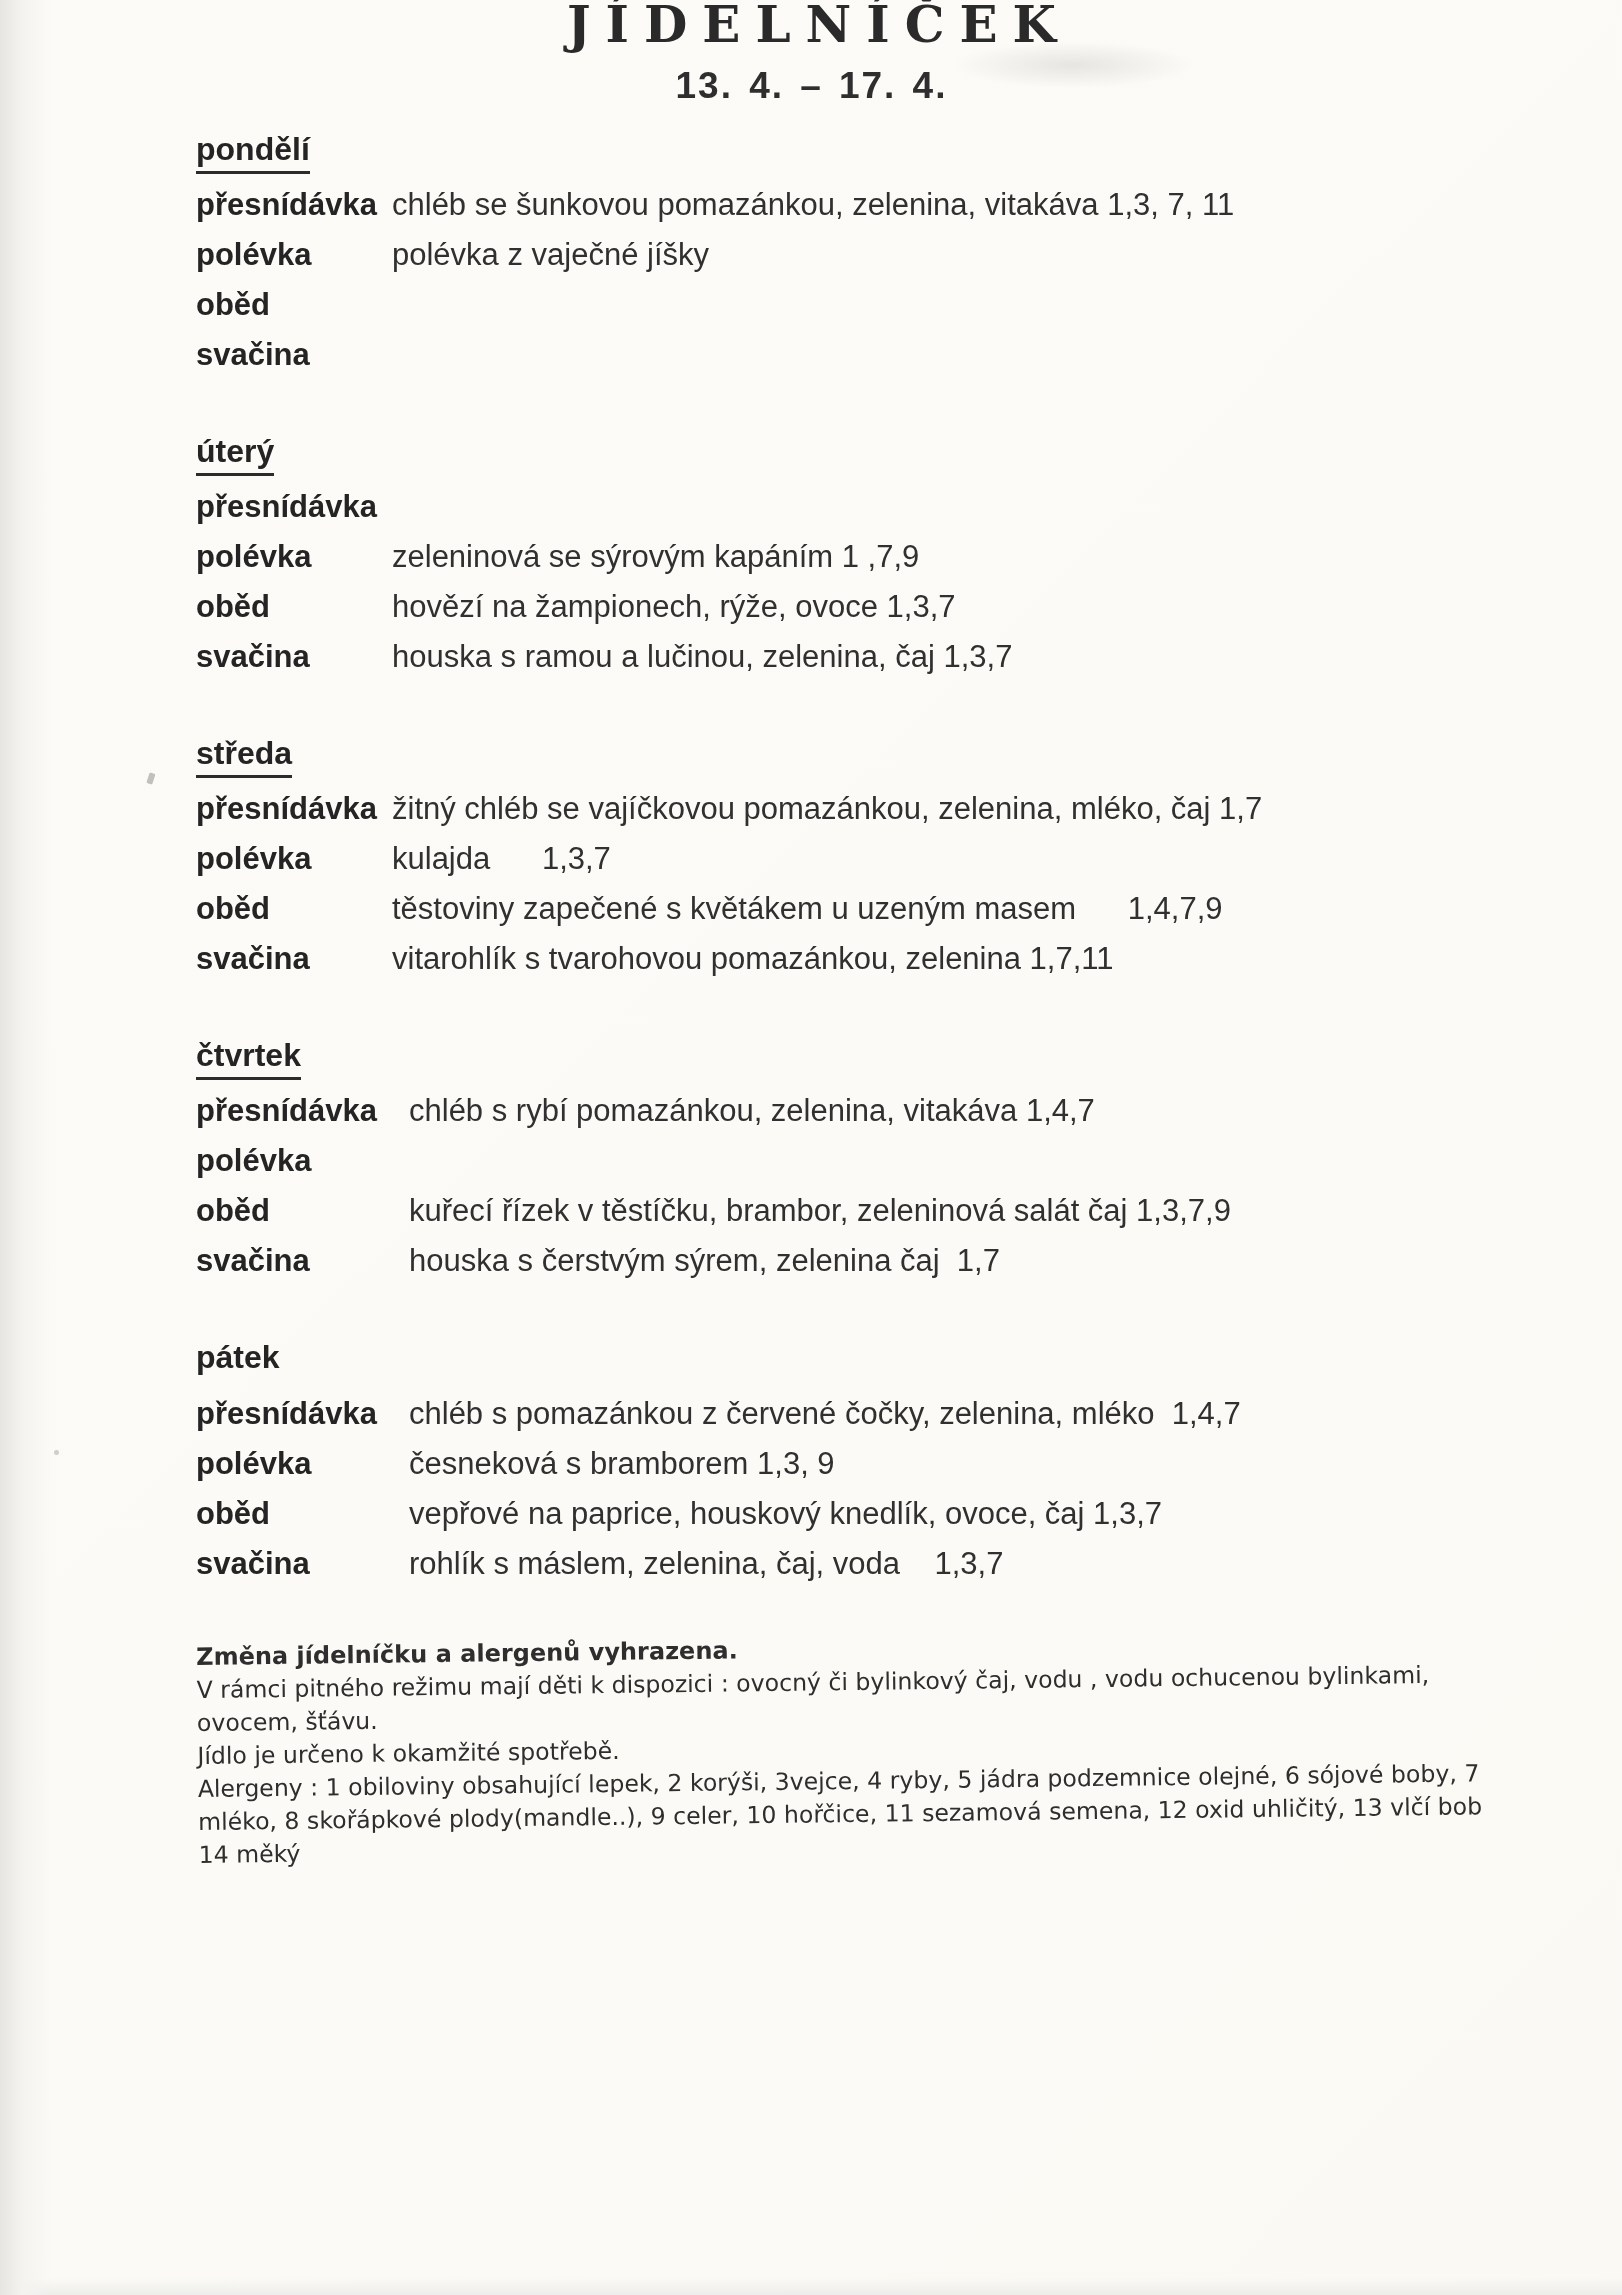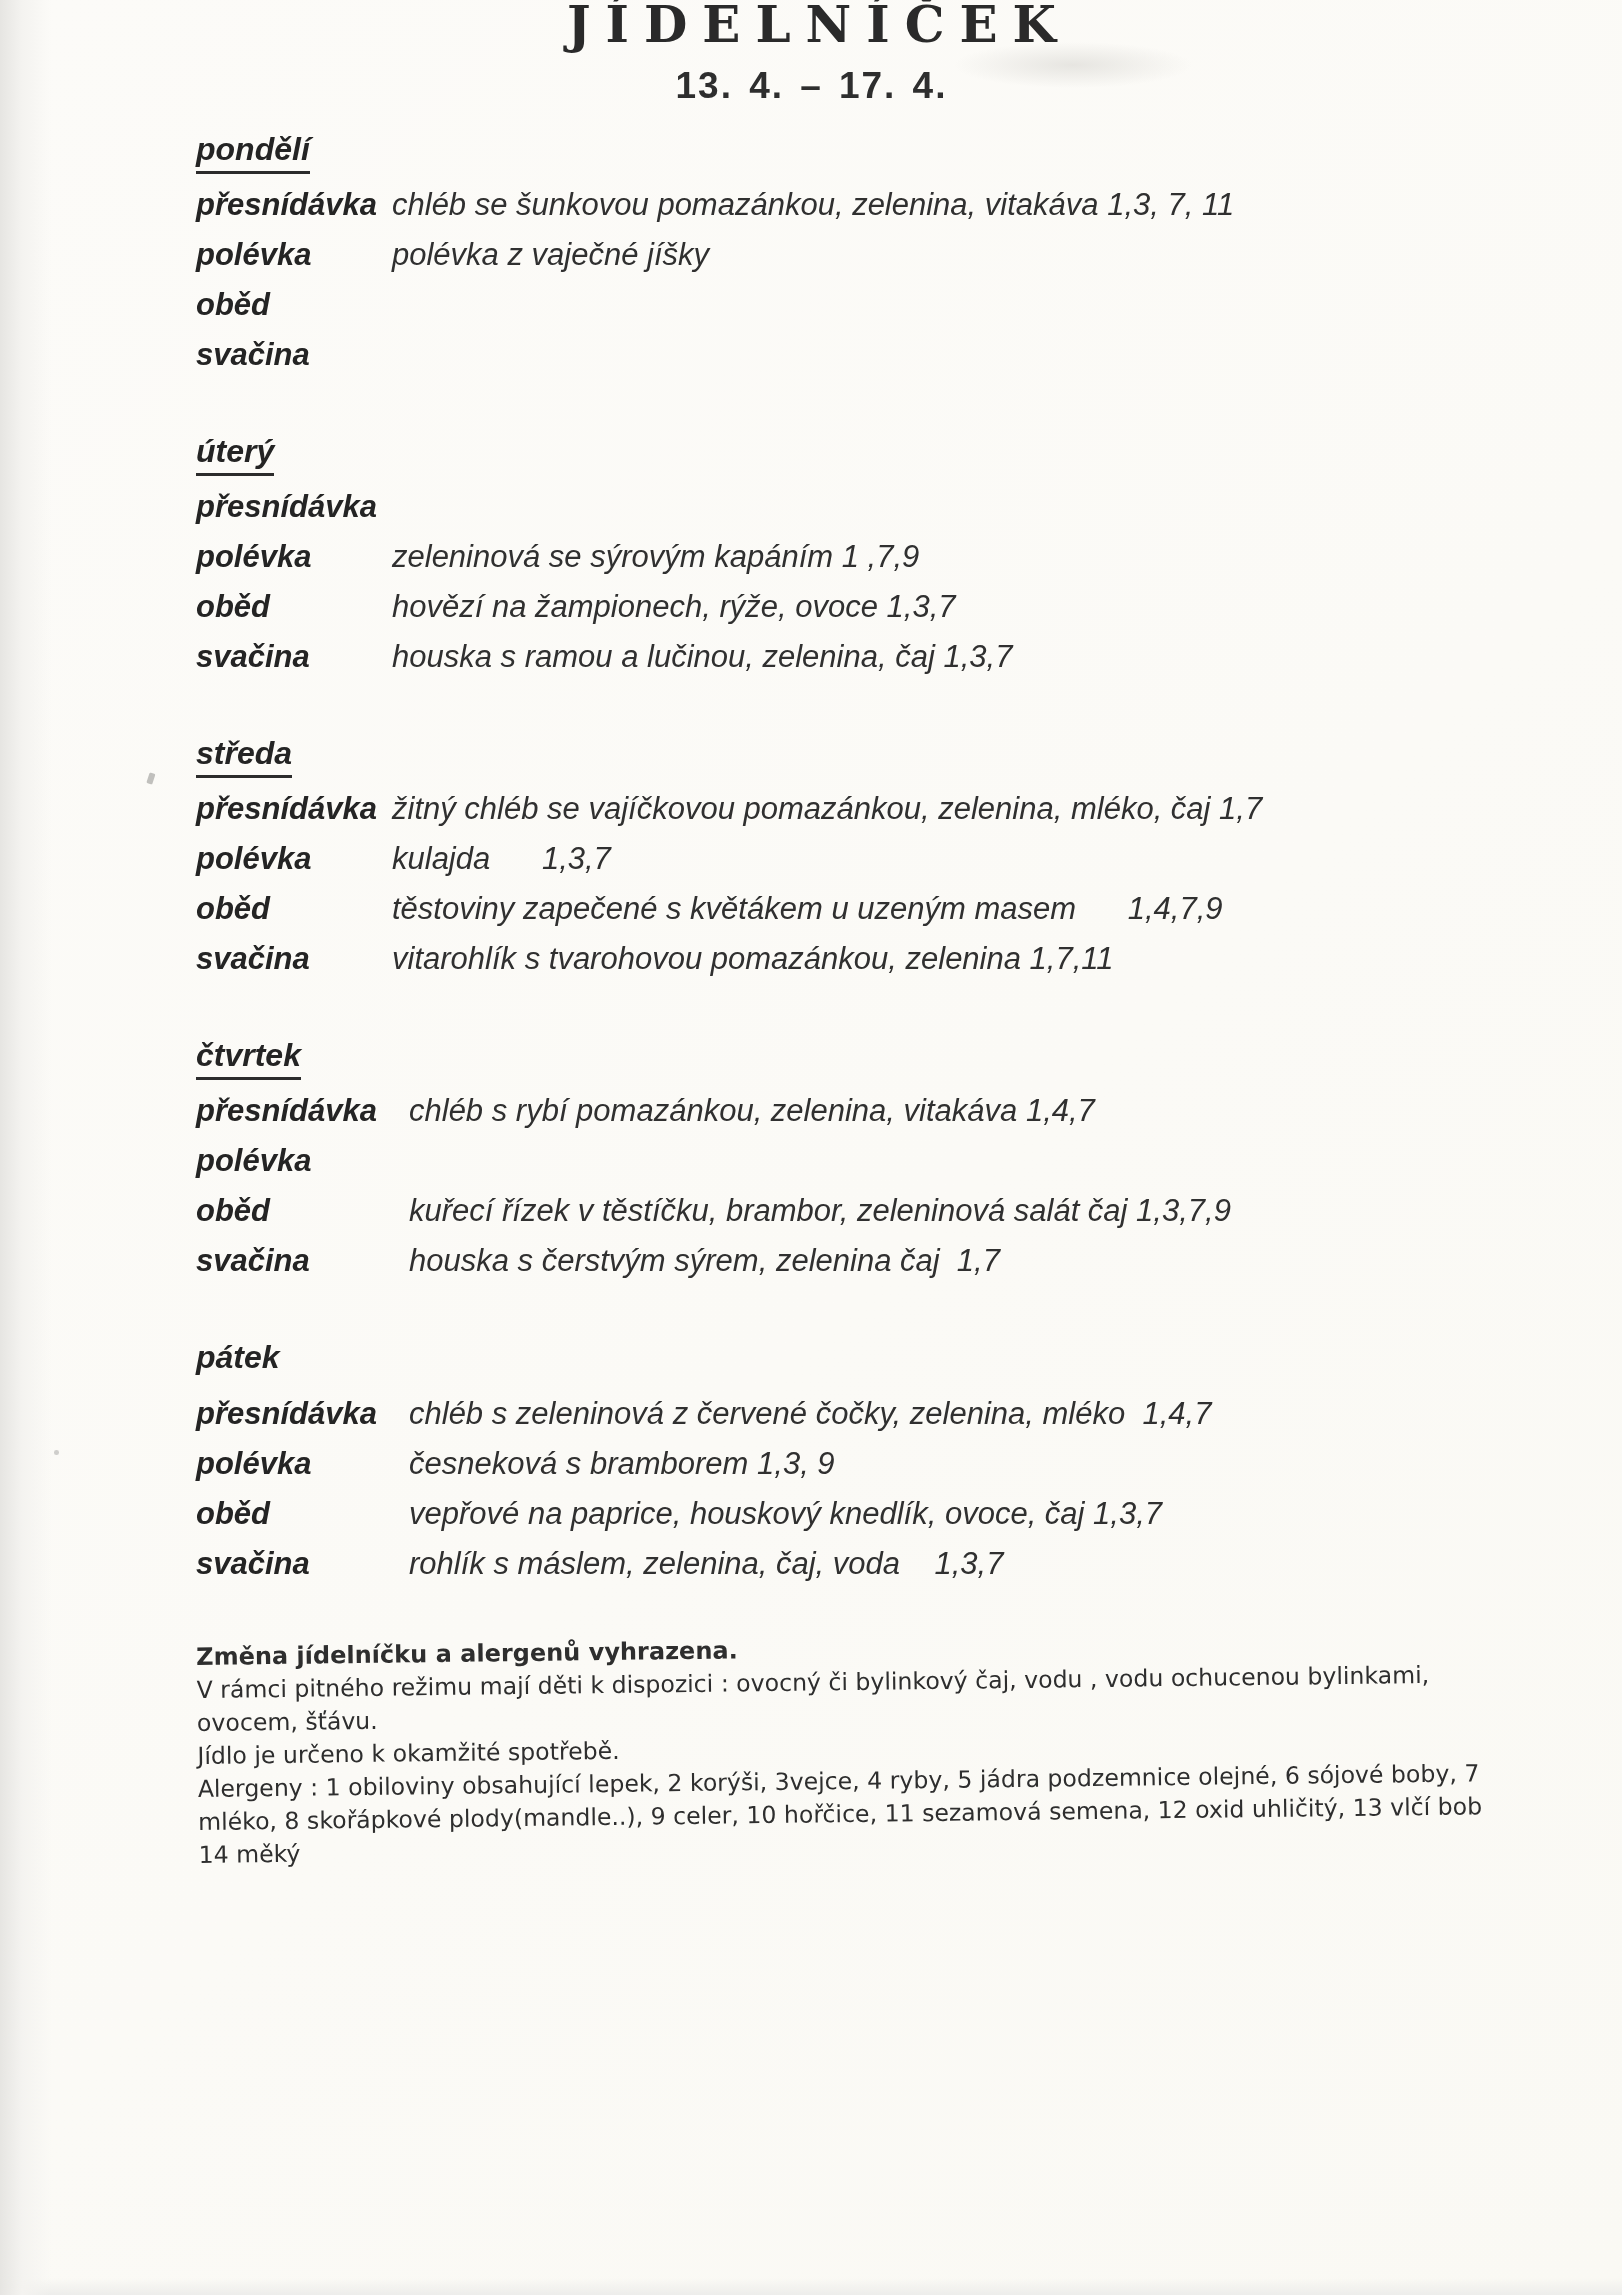--- a/index.html
+++ b/index.html
@@ -30,21 +30,21 @@
   .doc-date {
     font-weight: 700;
     font-size: 37px;
     letter-spacing: 2px;
     word-spacing: 3.9px;
     color: #2e2e2e;
     margin-top: 17px;
     line-height: 1;
   }
   .menu { padding: 26px 170px 0 196px; }
-  .day-section { margin-bottom: 52px; font-style: italic; }
+  .day-section { margin-bottom: 52px; }
   .day-heading {
     display: inline-block;
     font-size: 32px;
     font-weight: 700;
     line-height: 38px;
     color: #242424;
     margin: 0 0 6.5px 0;
     border-bottom: 3.9px solid #2c2c2c;
     padding-bottom: 2.6px;
   }
@@ -168,21 +168,21 @@
       <div class="meal-row">
         <span class="meal-label">svačina</span>
         <span class="meal-text">houska s čerstvým sýrem, zelenina čaj  1,7</span>
       </div>
     </div>
 
     <div class="day-section plain indented">
       <div class="day-heading">pátek</div>
       <div class="meal-row">
         <span class="meal-label">přesnídávka</span>
-        <span class="meal-text">chléb s zeleninová z červené čočky, zelenina, mléko  1,4,7</span>
+        <span class="meal-text">chléb s pomazánkou z červené čočky, zelenina, mléko  1,4,7</span>
       </div>
       <div class="meal-row">
         <span class="meal-label">polévka</span>
         <span class="meal-text">česneková s bramborem 1,3, 9</span>
       </div>
       <div class="meal-row">
         <span class="meal-label">oběd</span>
         <span class="meal-text">vepřové na paprice, houskový knedlík, ovoce, čaj 1,3,7</span>
       </div>
       <div class="meal-row">

